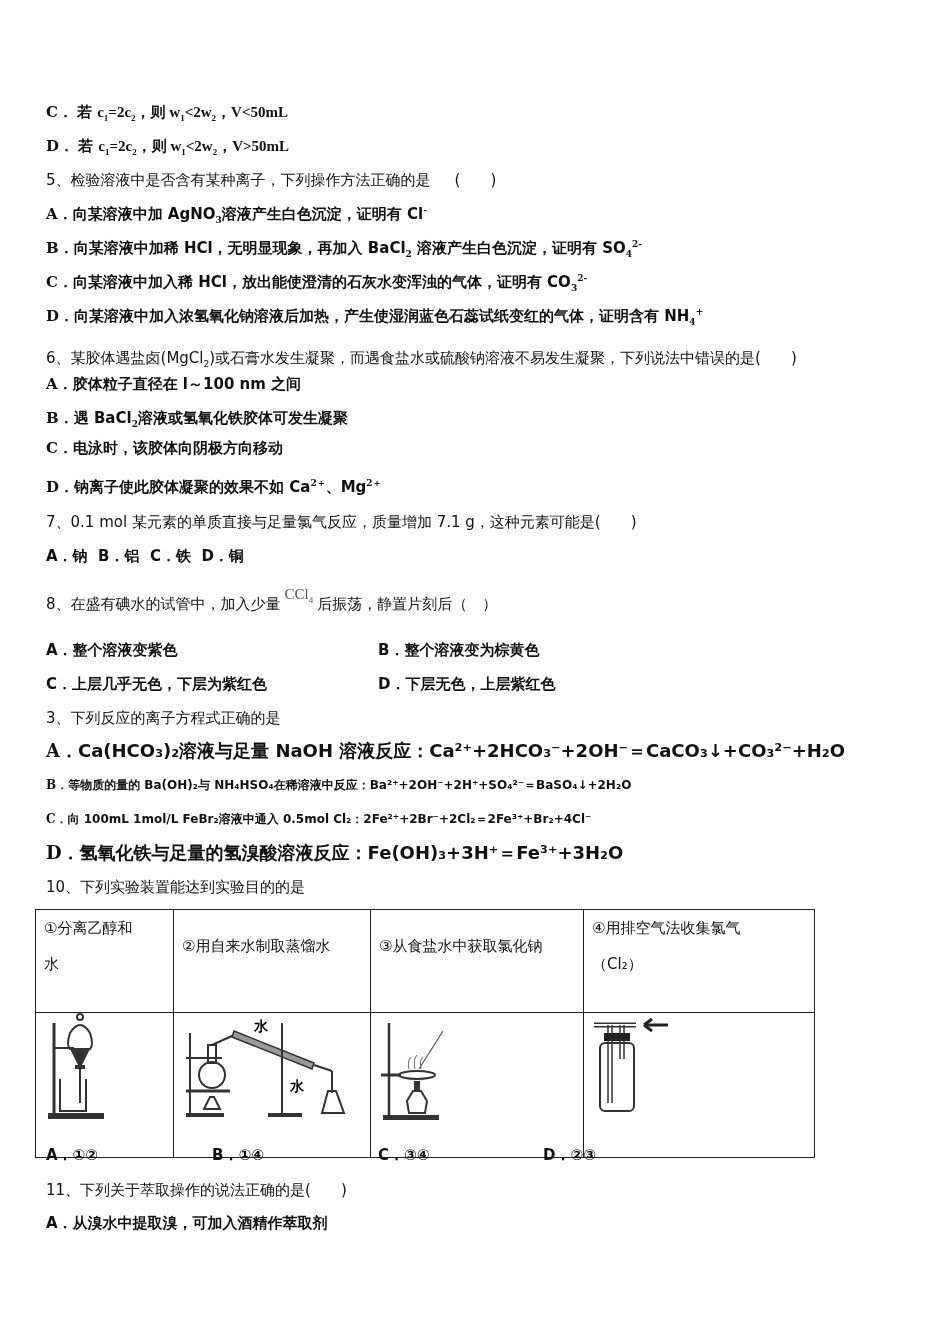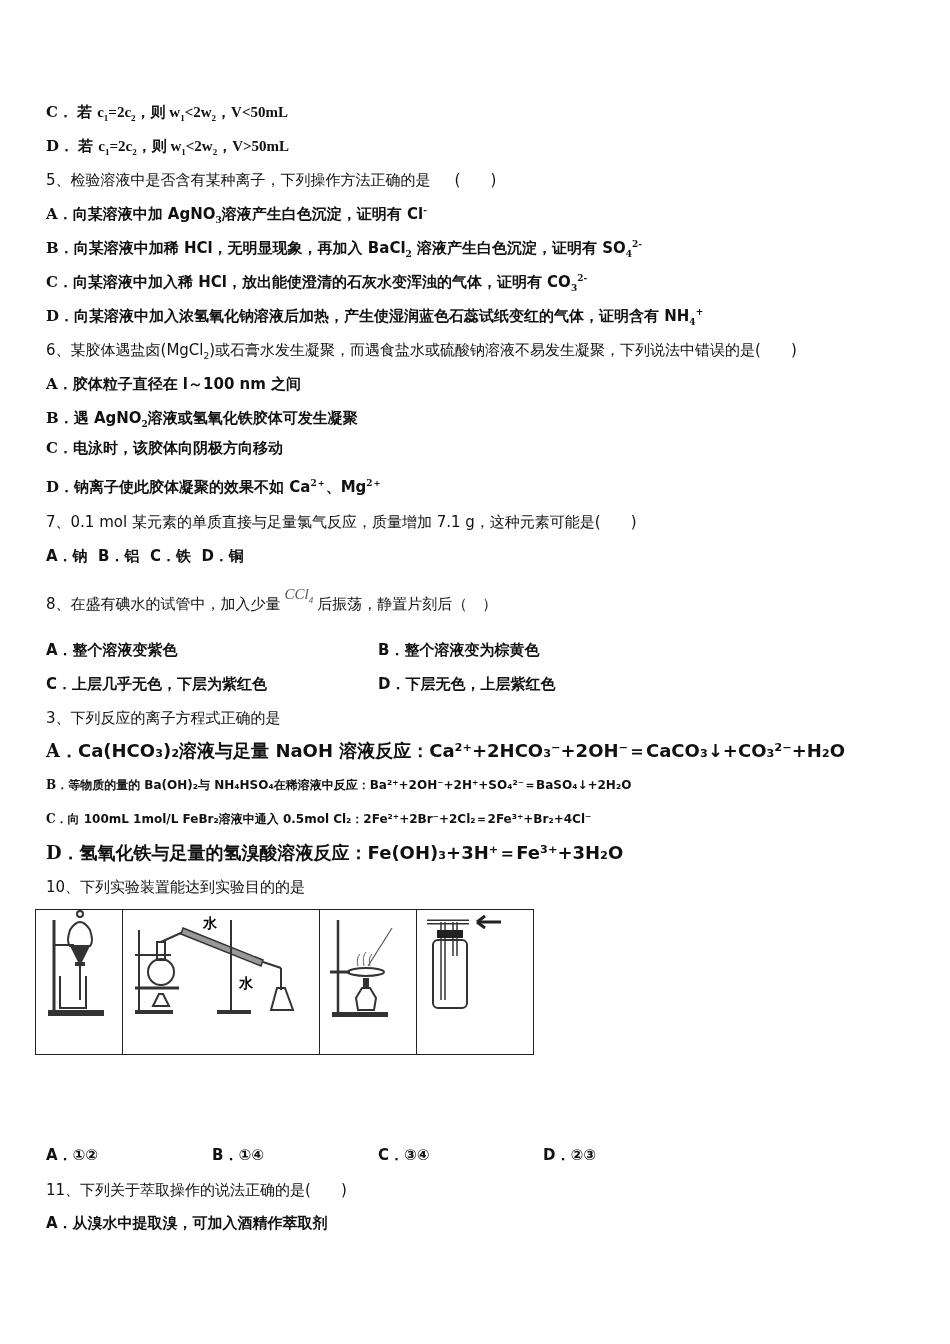--- a/index.html
+++ b/index.html
@@ -4,21 +4,21 @@
 <style>
   html, body { margin: 0; padding: 0; background: #ffffff; }
   body { width: 950px; height: 1344px; position: relative; overflow: hidden;
          font-family: "DejaVu Serif", "Liberation Serif", serif; color: #111; }
   .line { position: absolute; left: 46px; font-size: 15px; line-height: 20px; white-space: nowrap; }
   .b { font-weight: bold; }
   .lbl { font-weight: bold; margin-right: 4px; }
   .cn { font-family: "DejaVu Sans", "Liberation Sans", sans-serif; }
   sub, sup { font-size: 9px; line-height: 0; }
   .chem { font-family: "Liberation Serif", serif; font-weight: bold; }
-  .ccl4 { font-family: "Liberation Serif", serif; font-size: 15px; color: #555; position: relative; top: -10px; margin: 0 4px; font-style: italic; }
+  .ccl4 { font-family: "Liberation Serif", serif; font-size: 15px; color: #555; position: relative; top: -10px; margin: 0 4px; }
   table.exp { position: absolute; left: 35px; top: 909px; border-collapse: collapse; }
   table.exp td { border: 1.5px solid #222; vertical-align: top; font-family: "DejaVu Sans", sans-serif; font-size: 15px; line-height: 36px; padding: 0 8px; }
   .hdr td { height: 84px; }
   .img td { height: 144px; vertical-align: middle; }
 </style>
 </head>
 <body>
 
 <div class="line" style="top:102px">
   <span class="lbl">C．</span><span class="cn b">若 </span><span class="chem">c</span><sub class="chem">1</sub><span class="chem">=2c</span><sub class="chem">2</sub><span class="chem">，则 w</span><sub class="chem">1</sub><span class="chem">&lt;2w</span><sub class="chem">2</sub><span class="chem">，V&lt;50mL</span>
@@ -36,28 +36,28 @@
 <div class="line b" style="top:238px">
   <span>B．</span><span class="cn">向某溶液中加稀 HCl，无明显现象，再加入 BaCl</span><sub>2</sub><span class="cn"> 溶液产生白色沉淀，证明有 SO</span><sub>4</sub><sup>2-</sup>
 </div>
 <div class="line b" style="top:272px">
   <span>C．</span><span class="cn">向某溶液中加入稀 HCl，放出能使澄清的石灰水变浑浊的气体，证明有 CO</span><sub>3</sub><sup>2-</sup>
 </div>
 <div class="line b" style="top:306px">
   <span>D．</span><span class="cn">向某溶液中加入浓氢氧化钠溶液后加热，产生使湿润蓝色石蕊试纸变红的气体，证明含有 NH</span><sub>4</sub><sup>+</sup>
 </div>
 
-<div class="line cn" style="top:340px">
+<div class="line cn" style="top:348px">
   <span>6、某胶体遇盐卤(MgCl</span><sub>2</sub><span>)或石膏水发生凝聚，而遇食盐水或硫酸钠溶液不易发生凝聚，下列说法中错误的是(　　)</span>
 </div>
 <div class="line b" style="top:374px">
   <span>A．</span><span class="cn">胶体粒子直径在 l～100 nm 之间</span>
 </div>
 <div class="line b" style="top:408px">
-  <span>B．</span><span class="cn">遇 AgNO</span><sub>2</sub><span class="cn">溶液或氢氧化铁胶体可发生凝聚</span>
+  <span>B．</span><span class="cn">遇 BaCl</span><sub>2</sub><span class="cn">溶液或氢氧化铁胶体可发生凝聚</span>
 </div>
 <div class="line b" style="top:438px">
   <span>C．</span><span class="cn">电泳时，该胶体向阴极方向移动</span>
 </div>
 <div class="line b" style="top:477px">
   <span>D．</span><span class="cn">钠离子使此胶体凝聚的效果不如 Ca</span><sup>2＋</sup><span class="cn">、Mg</span><sup>2＋</sup>
 </div>
 
 <div class="line cn" style="top:512px">7、0.1 mol 某元素的单质直接与足量氯气反应，质量增加 7.1 g，这种元素可能是(　　)</div>
 <div class="line b cn" style="top:546px">
@@ -83,20 +83,26 @@
   <span>C．</span><span class="cn">向 100mL  1mol/L  FeBr₂溶液中通入 0.5mol  Cl₂：2Fe²⁺+2Br⁻+2Cl₂＝2Fe³⁺+Br₂+4Cl⁻</span>
 </div>
 <div class="line b" style="top:843px; font-size:18px">
   <span>D．</span><span class="cn">氢氧化铁与足量的氢溴酸溶液反应：Fe(OH)₃+3H⁺＝Fe³⁺+3H₂O</span>
 </div>
 
 <div class="line cn" style="top:877px">10、下列实验装置能达到实验目的的是</div>
 
 <table class="exp">
   <tbody>
+      <tr class="hdr">
+    <td style="width:121px"><span>①分离乙醇和</span><br><span>水</span></td>
+    <td style="width:178px; padding-top:18px">②用自来水制取蒸馏水</td>
+    <td style="width:196px; padding-top:18px">③从食盐水中获取氯化钠</td>
+    <td style="width:214px"><span>④用排空气法收集氯气</span><br><span>（Cl₂）</span></td>
+  </tr>
   <tr class="img">
     <td>
       <svg width="70" height="110" viewBox="0 0 70 110">
         <line x1="10" y1="10" x2="10" y2="103" stroke="#333" stroke-width="3"></line>
         <rect x="4" y="100" width="56" height="6" fill="#333"></rect>
         <line x1="10" y1="35" x2="30" y2="35" stroke="#333" stroke-width="2"></line>
         <circle cx="36" cy="4" r="3" fill="none" stroke="#333" stroke-width="2"></circle>
         <path d="M26 20 Q36 4 46 20 Q50 32 46 36 L26 36 Q22 32 26 20 Z" fill="none" stroke="#333" stroke-width="2"></path>
         <path d="M26 36 L46 36 L38 52 L34 52 Z" fill="#333"></path>
         <rect x="31" y="52" width="10" height="4" fill="#333"></rect>

